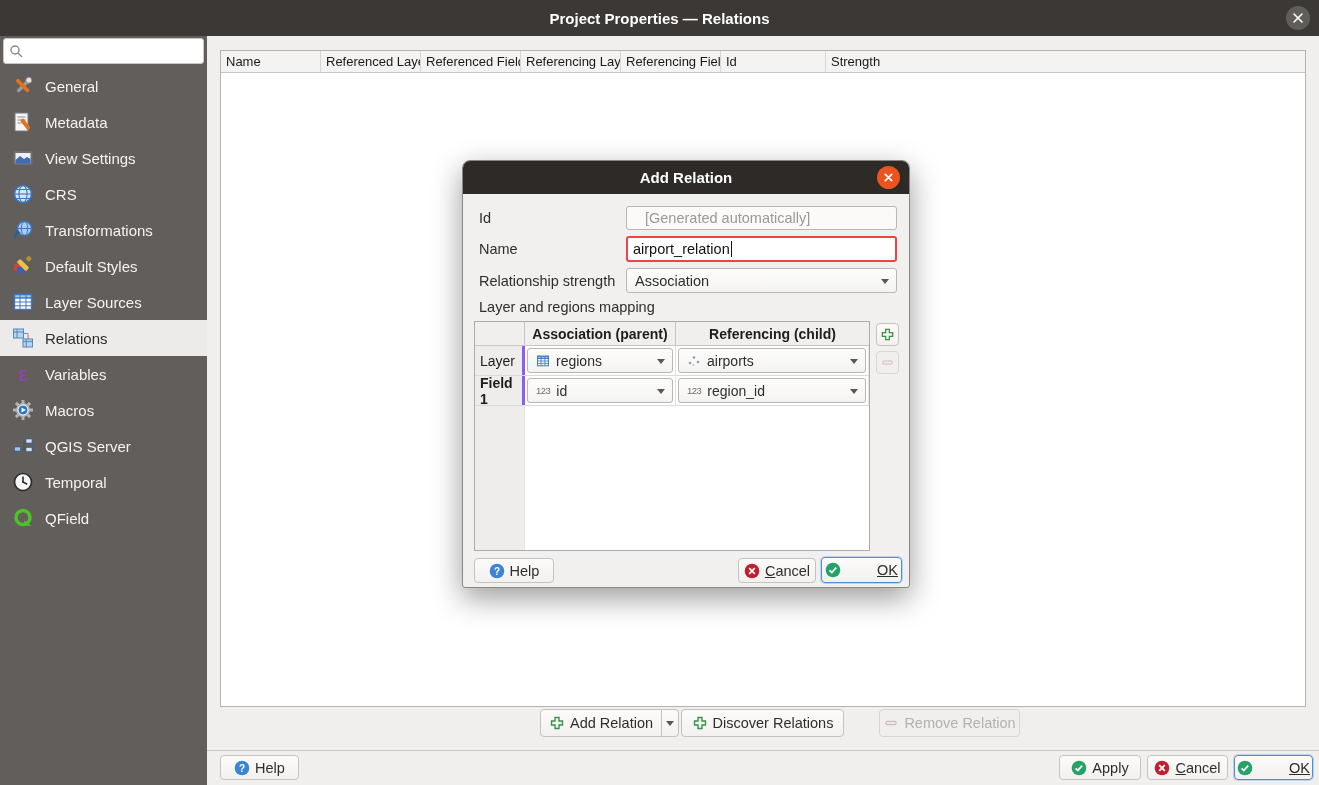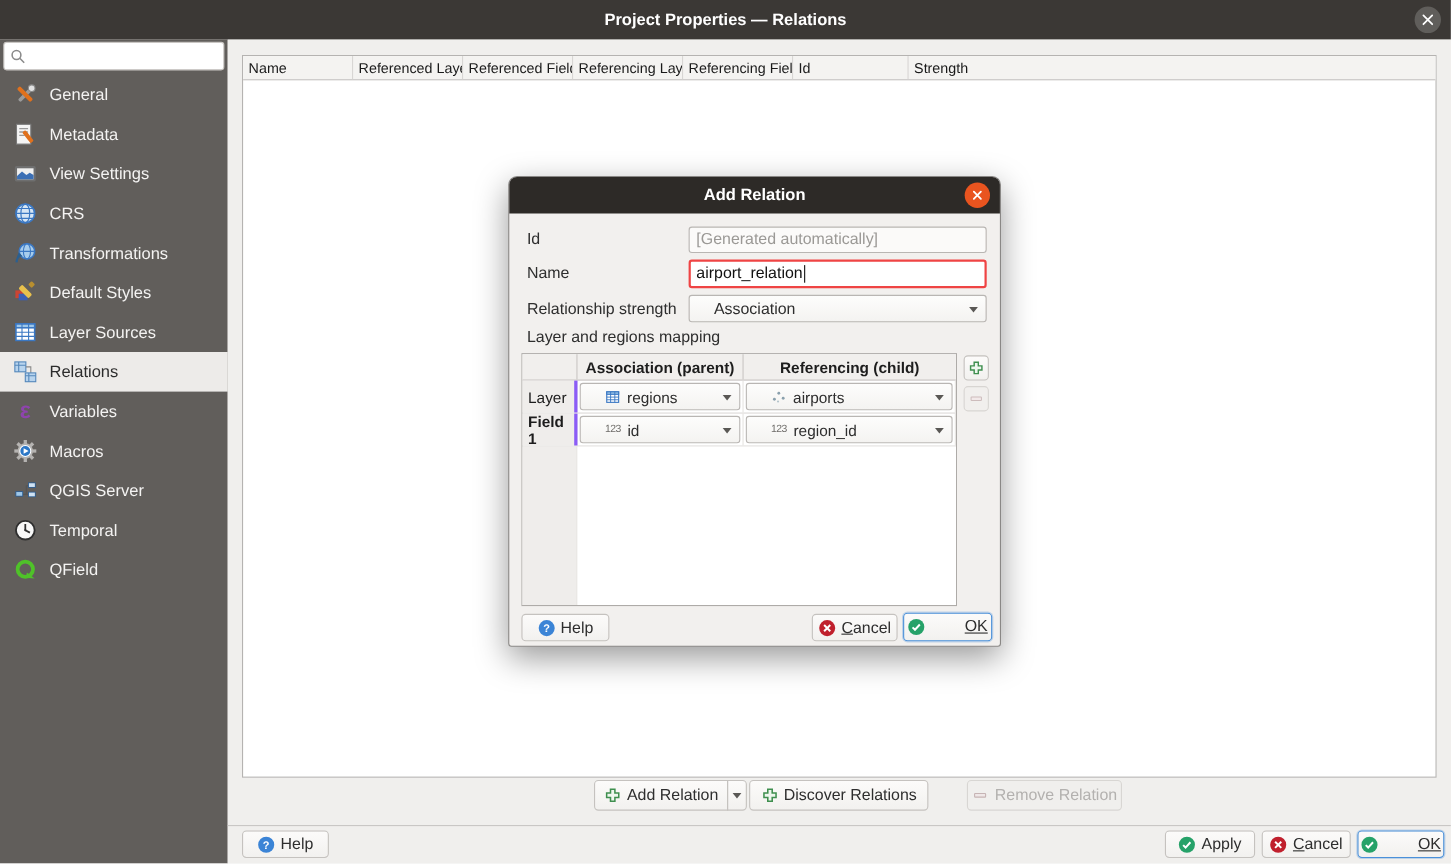--- a/index.html
+++ b/index.html
@@ -74,27 +74,27 @@
                display:flex; align-items:center; justify-content:center; color:#fff; font-weight:bold; font-size:15px; }
   .dlg-close { position:absolute; right:9px; top:5px; width:23px; height:23px; border-radius:50%;
                background:#e9541f; display:flex; align-items:center; justify-content:center; cursor:pointer; }
 
   .dlg-row { position:absolute; left:16px; right:12px; display:flex; align-items:center; }
   .dlg-row .lbl { flex:0 0 147px; font-size:14.5px; color:#2e2e2e; }
   .row-id { top:45px; height:24px; }
   .row-name { top:75px; height:26px; }
   .row-strength { top:107px; height:25px; }
   .input-id { flex:1; height:24px; background:#fbfaf9; border:1px solid #b9b6b3; border-radius:3px;
-              padding:0 6px; font-size:14.5px; font-family:inherit; color:#3a3a3a; outline:none; }
+              padding:0 18px; font-size:14.5px; font-family:inherit; color:#3a3a3a; outline:none; }
   .input-id::placeholder { color:#9b9996; }
   .input-name { flex:1; height:26px; background:#ffffff; border:2px solid #ef4444; border-radius:3px;
                 display:flex; align-items:center; padding:0 5px; font-size:14.5px; color:#111; }
   .caret { display:inline-block; width:1.5px; height:16px; background:#111; margin-left:1px; }
   .combo { height:25px; background:linear-gradient(#fdfdfc,#f4f3f1); border:1px solid #b9b6b3; border-radius:3px;
-           display:flex; align-items:center; gap:6px; padding:0 20px 0 22px; font-size:14.5px; color:#2e2e2e;
+           display:flex; align-items:center; gap:6px; padding:0 20px 0 8px; font-size:14.5px; color:#2e2e2e;
            position:relative; cursor:pointer; }
   .combo.grow { flex:1; }
   .combo .arrow { position:absolute; right:7px; top:10px; width:0; height:0;
                   border-left:4.5px solid transparent; border-right:4.5px solid transparent;
                   border-top:5.5px solid #5a5855; }
   .badge123 { font-size:9.5px; color:#6f6d6a; letter-spacing:-0.5px; flex:0 0 auto; }
 
   .map-label { position:absolute; left:16px; top:138px; font-size:14.5px; color:#2e2e2e; }
   .map-table { position:absolute; left:11px; top:160px; width:396px; height:230px; background:#ffffff;
                border:1px solid #aeaba8; }

